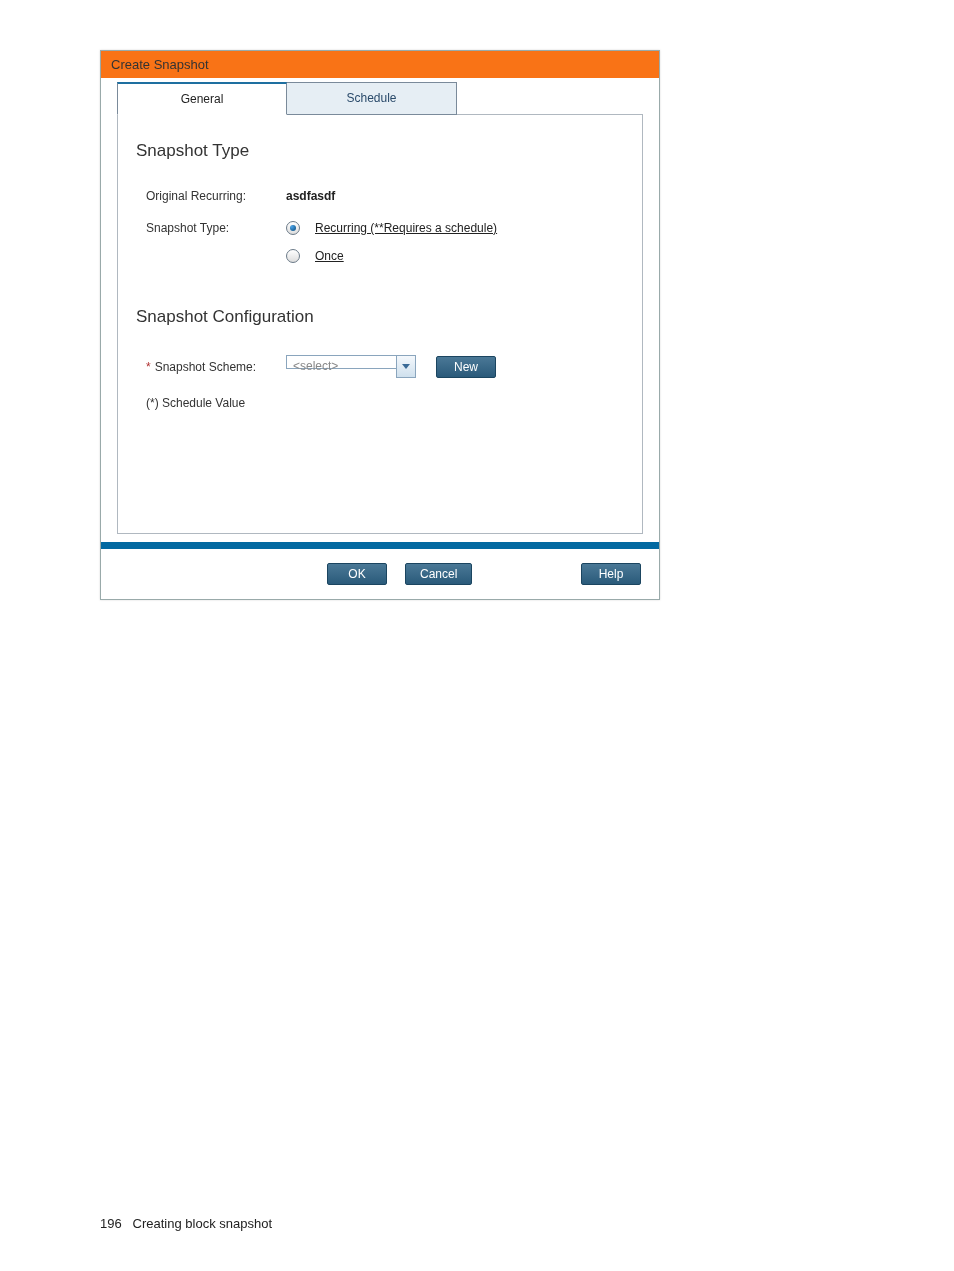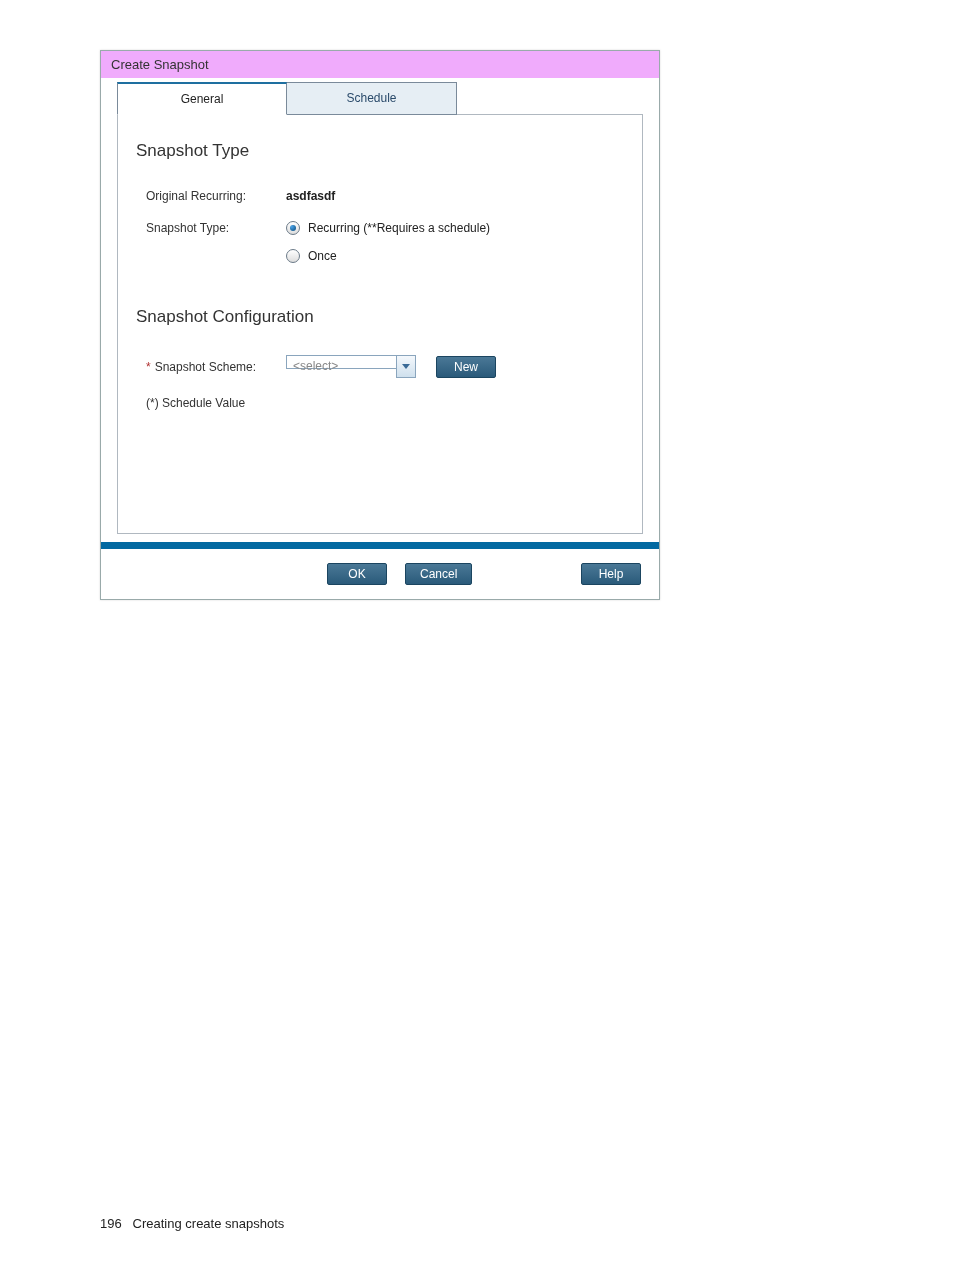--- a/index.html
+++ b/index.html
@@ -20,21 +20,21 @@
   .dialog {
     width: 560px;
     border: 1px solid #9aa;
     background: #fff;
     box-shadow: 0 0 2px rgba(0,0,0,0.15);
   }
   .dialog-title {
     padding: 6px 10px;
     font-size: 13px;
     color: #333;
-    background: #f0abfc;
+    background: #f97316;
   }
   .dialog-body {
     padding: 0 16px 8px 16px;
   }
   .tabs {
     display: flex;
     gap: 0;
     margin-top: 4px;
   }
   .tab {
@@ -81,22 +81,23 @@
     color: #333;
     padding-left: 10px;
   }
   .row-value {
     flex: 1;
   }
   .bold { font-weight: bold; }
   .radio-item {
     display: flex;
     align-items: center;
-    gap: 8px;
+    gap: 15px;
     margin-bottom: 14px;
+    text-decoration: underline;
   }
   .radio {
     width: 14px;
     height: 14px;
     border-radius: 50%;
     border: 1px solid #6b7a88;
     background: linear-gradient(#fff, #ddd);
     display: inline-flex;
     align-items: center;
     justify-content: center;
@@ -258,16 +259,16 @@
       </div>
       <div class="spacer-mid"></div>
       <div class="btn">
         <span>Help</span>
       </div>
     </div>
   </div>
 
 
   <div class="page-footer">
-    <span>196</span>&nbsp;&nbsp;&nbsp;<span>Creating create snapshots</span>
+    <span>196</span>&nbsp;&nbsp;&nbsp;<span>Creating block snapshot</span>
   </div>
 
 </div>
 
 </body></html>

